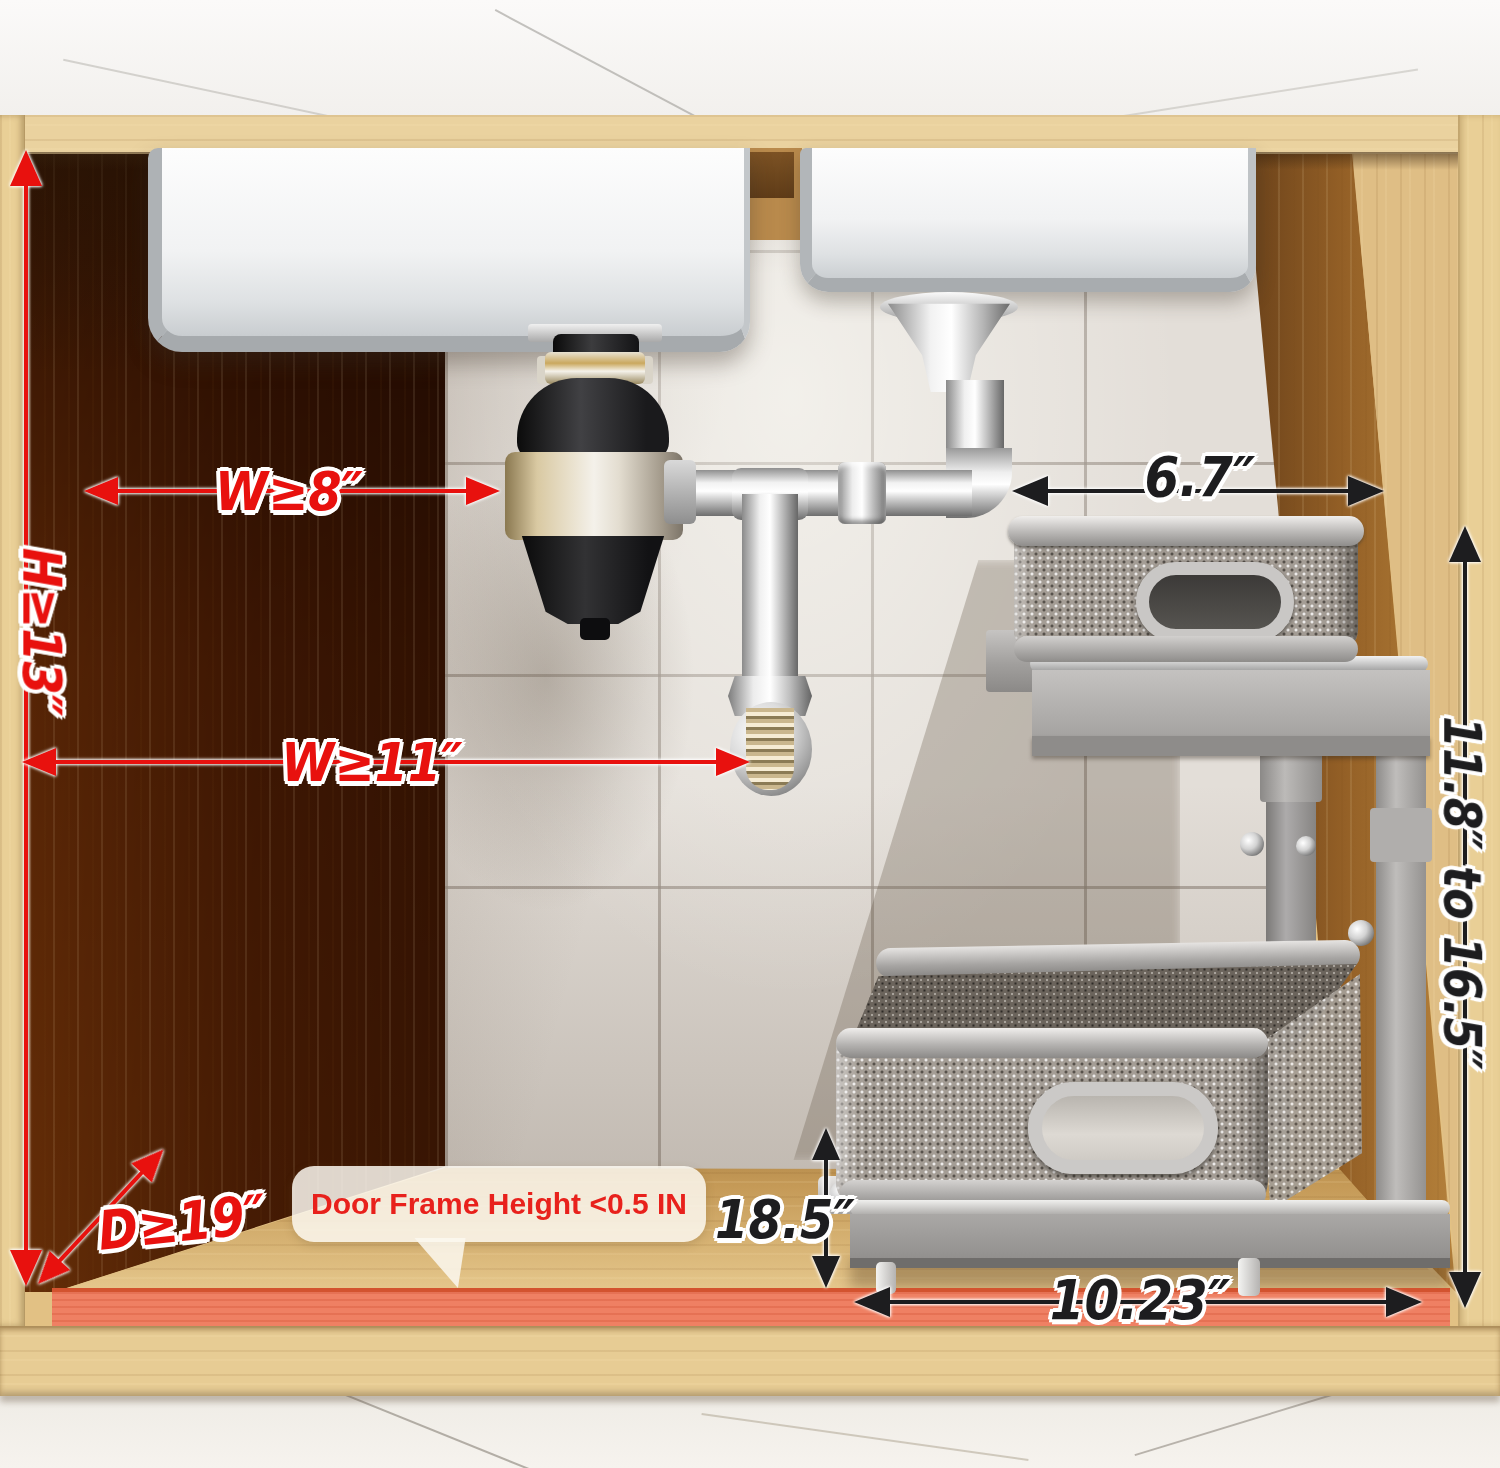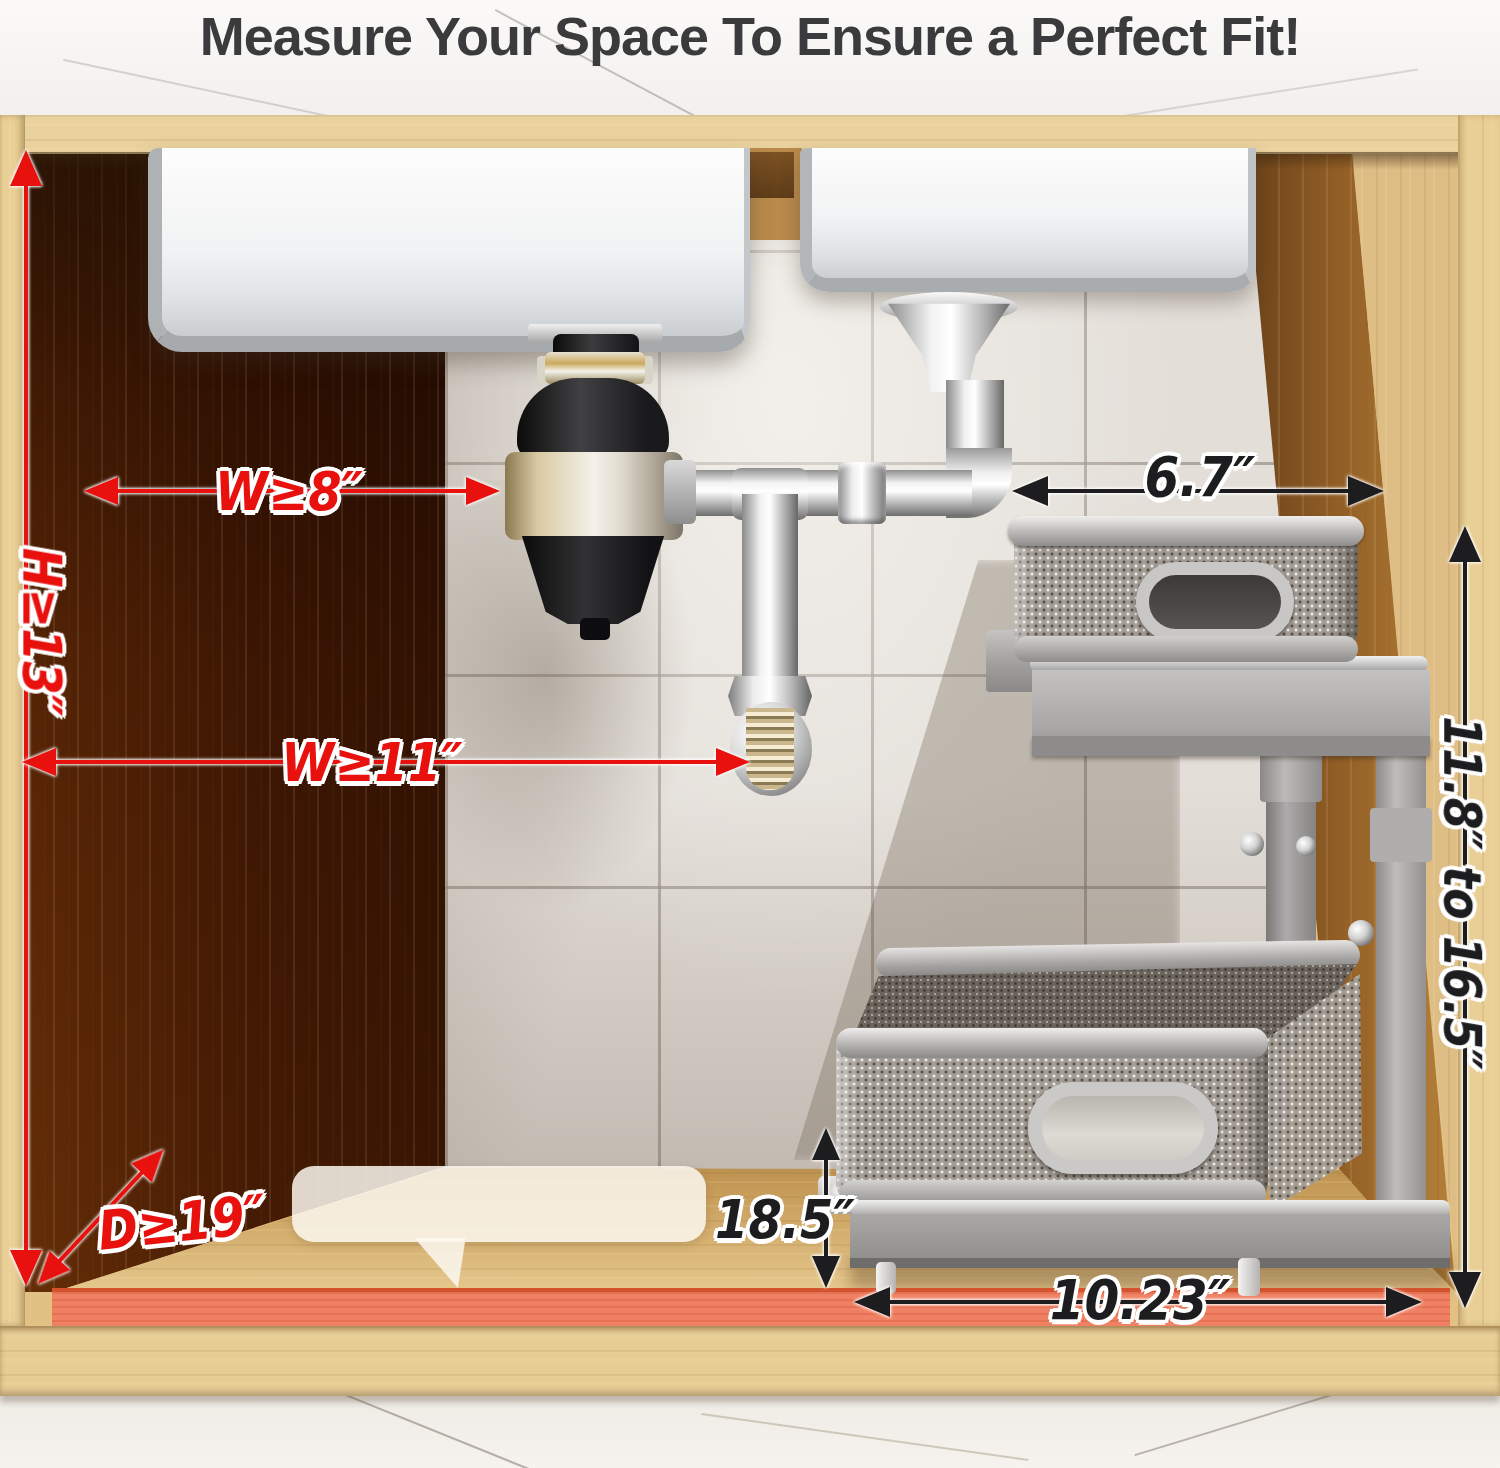--- a/index.html
+++ b/index.html
@@ -33,21 +33,20 @@
 </head>
 <body>
 
 <div id="stage">
 
   <div class="abs" style="left:0;top:0;width:1500px;height:115px;background:linear-gradient(to bottom,#fbfaf9,#f2f0ed);overflow:hidden;">
     <div class="abs" style="left:480px;top:70px;width:260px;height:2px;background:rgba(150,148,142,.55);transform:rotate(28deg);"></div>
     <div class="abs" style="left:60px;top:90px;width:300px;height:2px;background:rgba(160,158,150,.4);transform:rotate(12deg);"></div>
     <div class="abs" style="left:1080px;top:95px;width:340px;height:2px;background:rgba(160,158,150,.35);transform:rotate(-9deg);"></div>
   </div>
-  <div class="lbl" style="left:750px;top:36px;transform:translate(-50%,-50%);font-style:normal;font-family:'Liberation Sans',sans-serif;font-weight:bold;font-size:54px;letter-spacing:-1px;color:#3b3b3d;text-shadow:none;z-index:60;">Measure Your Space To Ensure a Perfect Fit!</div>
 
   <div class="abs grain-h" style="left:0;top:115px;width:1500px;height:39px;background-color:#ead29f;z-index:5;"></div>
   <div class="abs grain-v" style="left:0;top:115px;width:25px;height:1211px;background-color:#e9cf96;z-index:5;box-shadow:inset -4px 0 6px rgba(90,60,20,.35);"></div>
   <div class="abs grain-v" style="left:1458px;top:115px;width:42px;height:1211px;background-color:#e9cf96;z-index:5;box-shadow:inset 4px 0 6px rgba(120,85,35,.3);"></div>
 
   <div class="abs" style="left:430px;top:152px;width:860px;height:1020px;z-index:1;
        background-color:#e3ded8;
        background-image:repeating-linear-gradient(to right,transparent 0 210px,rgba(148,138,128,.65) 210px 213px),
                         repeating-linear-gradient(to bottom,transparent 0 209px,rgba(148,138,128,.65) 209px 212px);
        background-position:-195px 0,0 -111px;"></div>
@@ -254,14 +253,15 @@
   <div class="lbl red" style="left:182px;top:1222px;transform:translate(-50%,-50%) rotate(-6deg) scaleY(1.12);font-size:48px;">D≥19″</div>
   <div class="lbl blk" style="left:1200px;top:477px;transform:translate(-50%,-50%) scaleY(1.12);font-size:50px;">6.7″</div>
   <div class="lbl blk" style="left:1462px;top:893px;transform:translate(-50%,-50%) rotate(90deg) scaleY(1.12);font-size:46px;">11.8″ to 16.5″</div>
   <div class="lbl blk" style="left:785px;top:1219px;transform:translate(-50%,-50%) scaleY(1.12);font-size:48px;">18.5″</div>
   <div class="lbl blk" style="left:1140px;top:1300px;transform:translate(-50%,-50%) scaleY(1.12);font-size:50px;">10.23″</div>
 
   <div class="abs" style="left:292px;top:1166px;width:414px;height:76px;z-index:45;
        background:rgba(252,248,240,.85);border-radius:22px;box-shadow:0 3px 8px rgba(120,90,50,.25);"></div>
   <div class="abs" style="left:408px;top:1238px;width:64px;height:50px;z-index:45;
        background:rgba(252,248,240,.85);clip-path:polygon(10% 0,90% 0,78% 100%);"></div>
+  <div class="lbl" style="left:499px;top:1204px;transform:translate(-50%,-50%);font-family:'Liberation Sans',sans-serif;font-style:normal;font-weight:bold;font-size:30px;color:#e8211c;text-shadow:none;z-index:46;">Door Frame Height &lt;0.5 IN</div>
 
 </div>
 
 </body></html>

